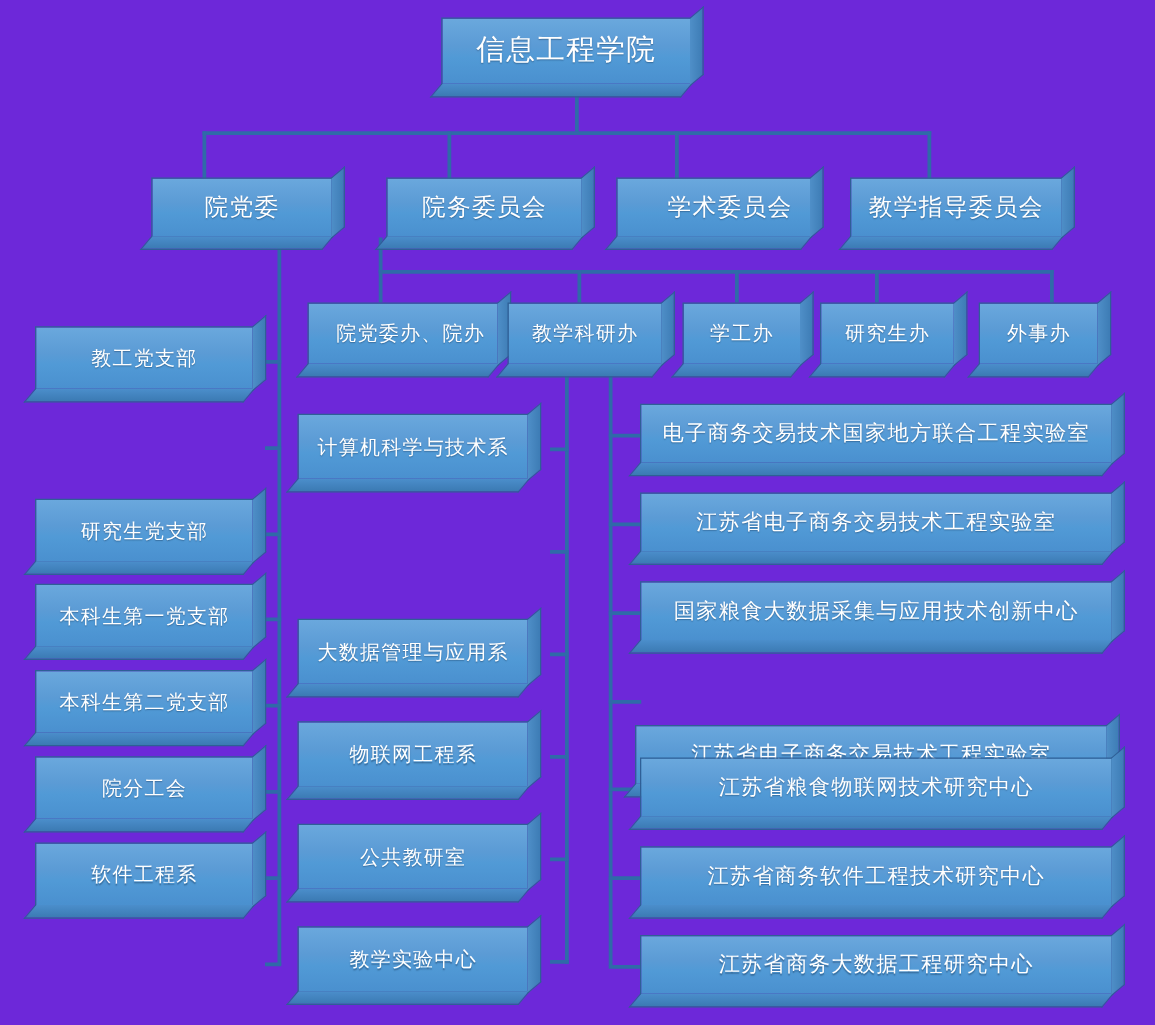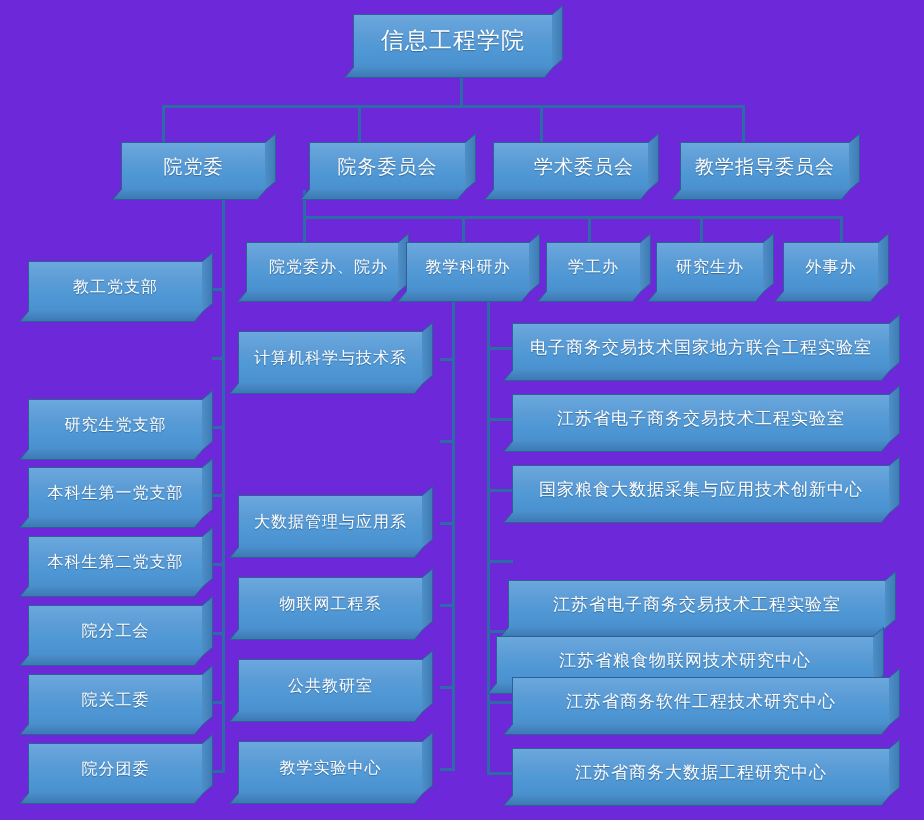--- a/index.html
+++ b/index.html
@@ -145,30 +145,29 @@
   <div class="node t-lvl3" style="left:406px; top:242px; width:124px; height:50px;">教学科研办</div>
   <div class="node t-lvl3" style="left:546px; top:242px; width:95px; height:50px;">学工办</div>
   <div class="node t-lvl3" style="left:656px; top:242px; width:108px; height:50px;">研究生办</div>
   <div class="node t-lvl3" style="left:783px; top:242px; width:96px; height:50px;">外事办</div>
 
   <div class="node t-side" style="left:28px; top:261px; width:175px; height:51px;">教工党支部</div>
   <div class="node t-side" style="left:28px; top:399px; width:175px; height:51px;">研究生党支部</div>
   <div class="node t-side" style="left:28px; top:467px; width:175px; height:51px;text-align:right;">本科生第一党支部</div>
   <div class="node t-side" style="left:28px; top:536px; width:175px; height:51px;">本科生第二党支部</div>
   <div class="node t-side" style="left:28px; top:605px; width:175px; height:51px;">院分工会</div>
-  <div class="node t-side" style="left:28px; top:674px; width:175px; height:51px;">院关工委</div>
-  <div class="node t-side" style="left:28px; top:743px; width:175px; height:51px;">院分团委</div>
+  <div class="node t-side" style="left:28px; top:674px; width:175px; height:51px;">软件工程系</div>
 
   <div class="node t-dept" style="left:238px; top:331px; width:185px; height:53px;">计算机科学与技术系</div>
   <div class="node t-dept" style="left:238px; top:495px; width:185px; height:53px;">大数据管理与应用系</div>
   <div class="node t-dept" style="left:238px; top:577px; width:185px; height:53px;">物联网工程系</div>
   <div class="node t-dept" style="left:238px; top:659px; width:185px; height:53px;">公共教研室</div>
   <div class="node t-dept" style="left:238px; top:741px; width:185px; height:53px;">教学实验中心</div>
 
   <div class="node t-lab" style="left:512px; top:323px; width:378px; height:48px;">电子商务交易技术国家地方联合工程实验室</div>
   <div class="node t-lab" style="left:512px; top:394px; width:378px; height:48px;">江苏省电子商务交易技术工程实验室</div>
   <div class="node t-lab" style="left:512px; top:465px; width:378px; height:48px;">国家粮食大数据采集与应用技术创新中心</div>
   <div class="node t-lab" style="left:508px; top:536px; width:378px; height:48px;margin-top:44px;">江苏省电子商务交易技术工程实验室</div>
-  <div class="node t-lab" style="left:496px; top:606px; width:378px; height:48px;margin-top:30px;">江苏省粮食物联网技术研究中心</div>
+  <div class="node t-lab" style="left:512px; top:606px; width:378px; height:48px;">江苏省粮食物联网技术研究中心</div>
   <div class="node t-lab" style="left:512px; top:677px; width:378px; height:48px;">江苏省商务软件工程技术研究中心</div>
   <div class="node t-lab" style="left:512px; top:748px; width:378px; height:48px;">江苏省商务大数据工程研究中心</div>
 
 </div>
 
 </body></html>

